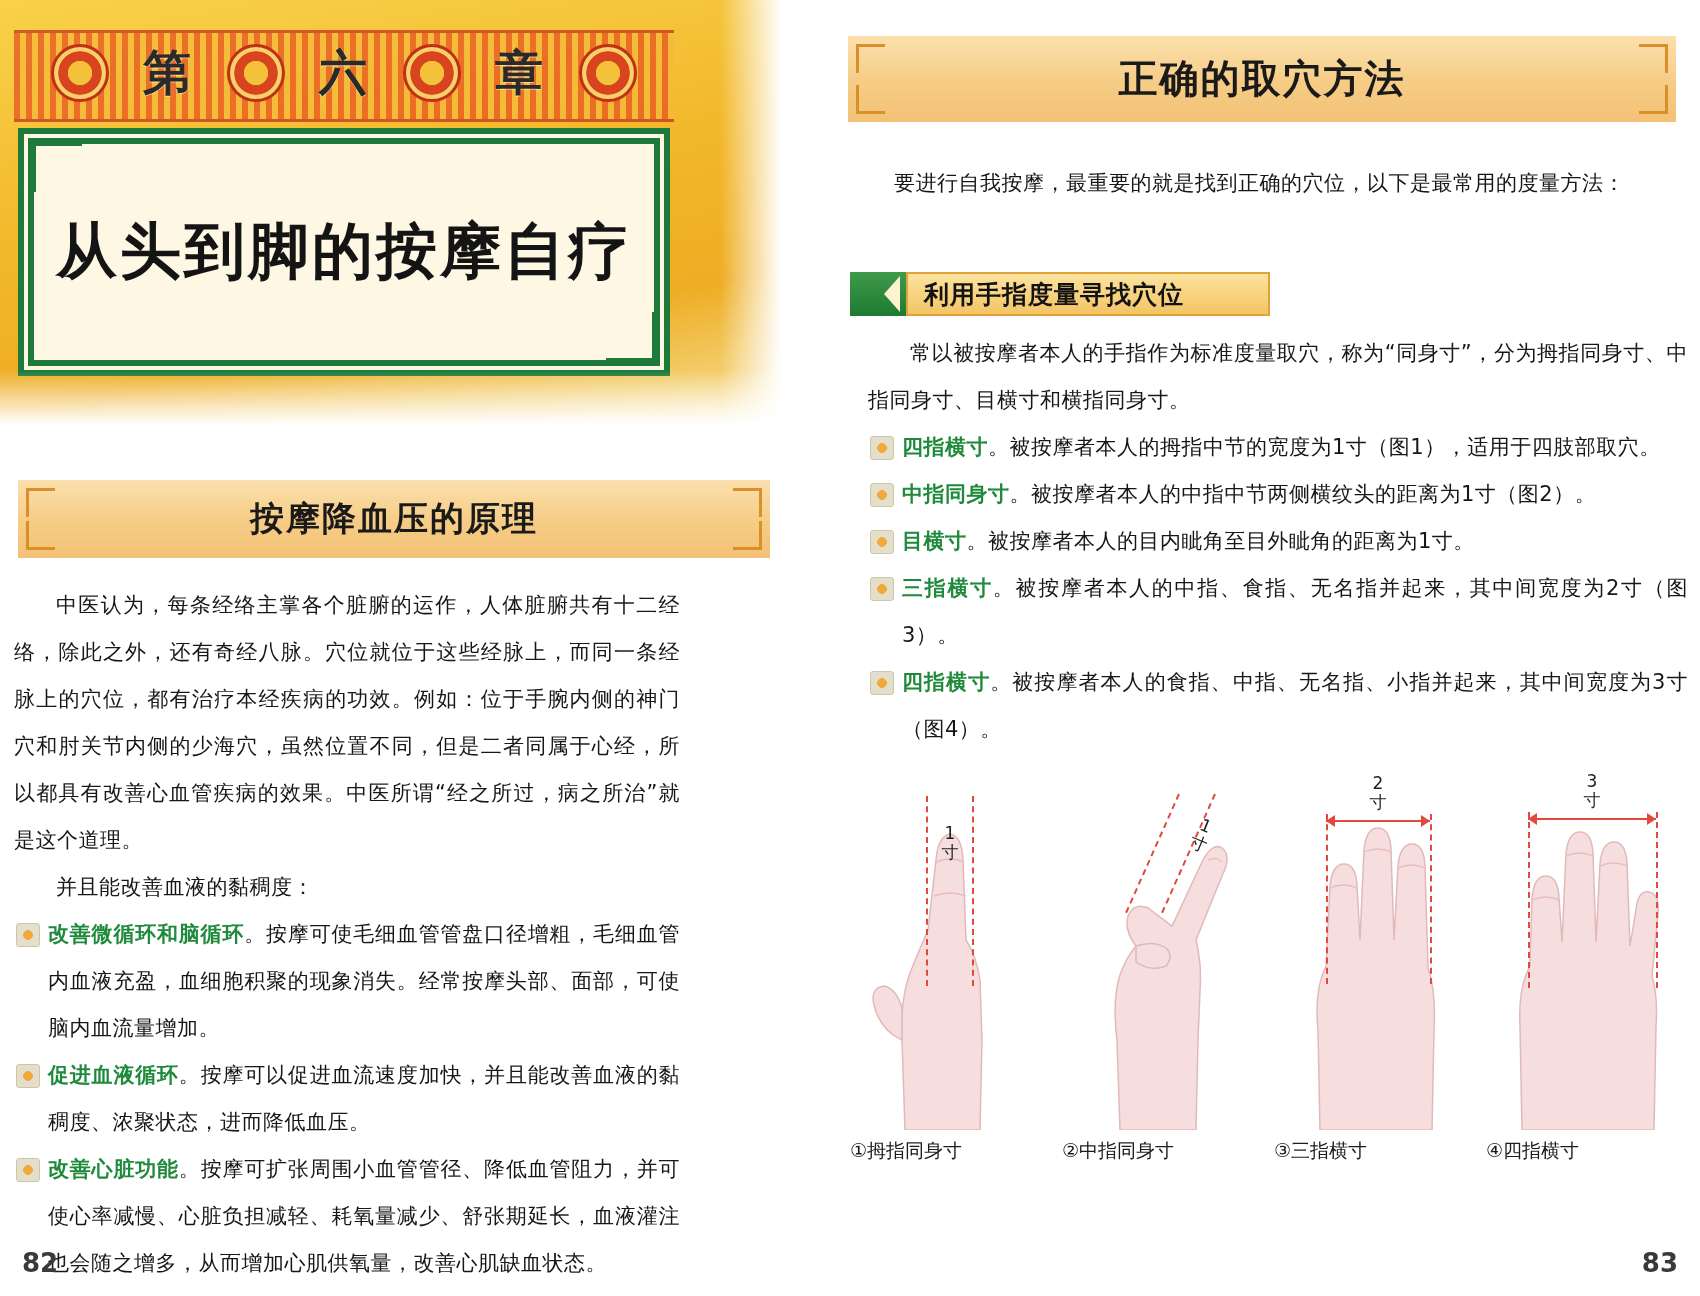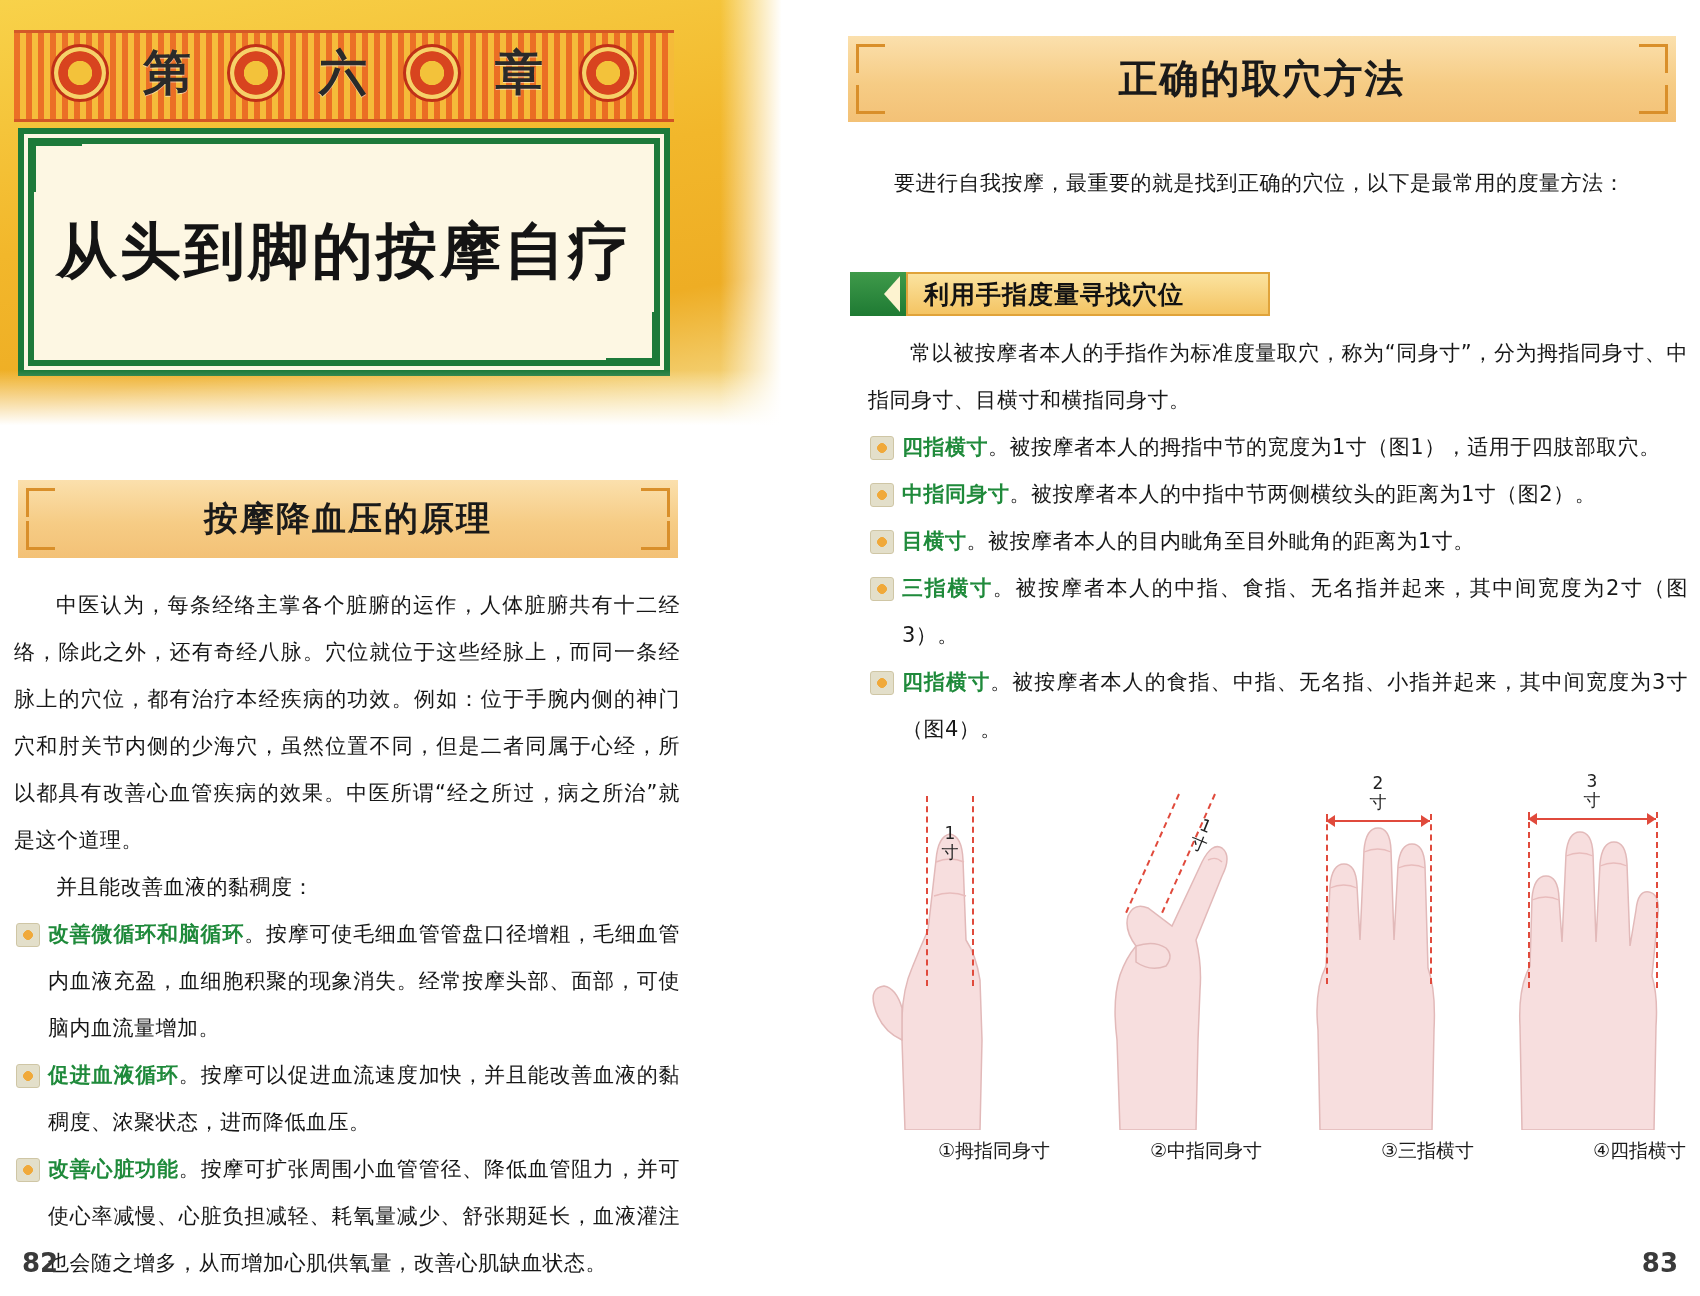--- a/index.html
+++ b/index.html
@@ -156,21 +156,21 @@
   }
   .ribbon .c-tl { left: 8px; top: 8px; border-right: none; border-bottom: none; }
   .ribbon .c-tr { right: 8px; top: 8px; border-left: none; border-bottom: none; }
   .ribbon .c-bl { left: 8px; bottom: 8px; border-right: none; border-top: none; }
   .ribbon .c-br { right: 8px; bottom: 8px; border-left: none; border-top: none; }
 
   #left-section-ribbon {
     position: absolute;
     left: 18px;
     top: 480px;
-    width: 660px;
+    width: 752px;
   }
 
   
   .body-text {
     font-family: "DejaVu Sans", "Liberation Sans", sans-serif;
     font-size: 21px;
     color: #171717;
     line-height: 47px;
     letter-spacing: 0.5px;
     text-align: justify;
@@ -297,21 +297,21 @@
     height: 340px;
   }
   .hand-silhouette {
     position: absolute;
     inset: 0;
   }
   .fig-caption {
     position: absolute;
     top: 348px;
     width: 200px;
-    text-align: right;
+    text-align: left;
     font-family: "DejaVu Sans", "Liberation Sans", sans-serif;
     font-size: 19px;
     color: #1c1c1c;
   }
   .dashline {
     position: absolute;
     border-left: 2px dashed #e04a3c;
   }
   .measure-label {
     position: absolute;

